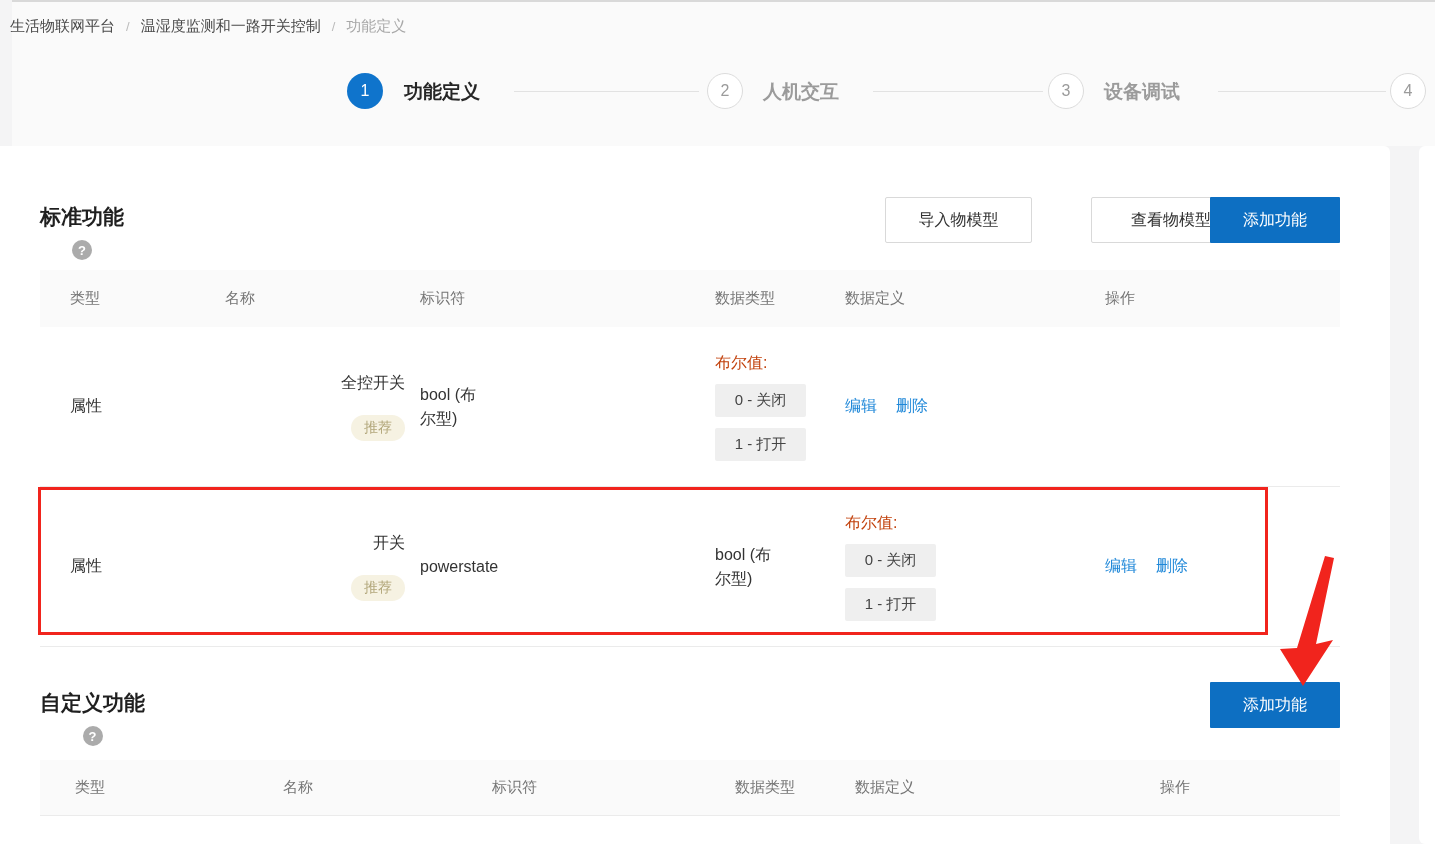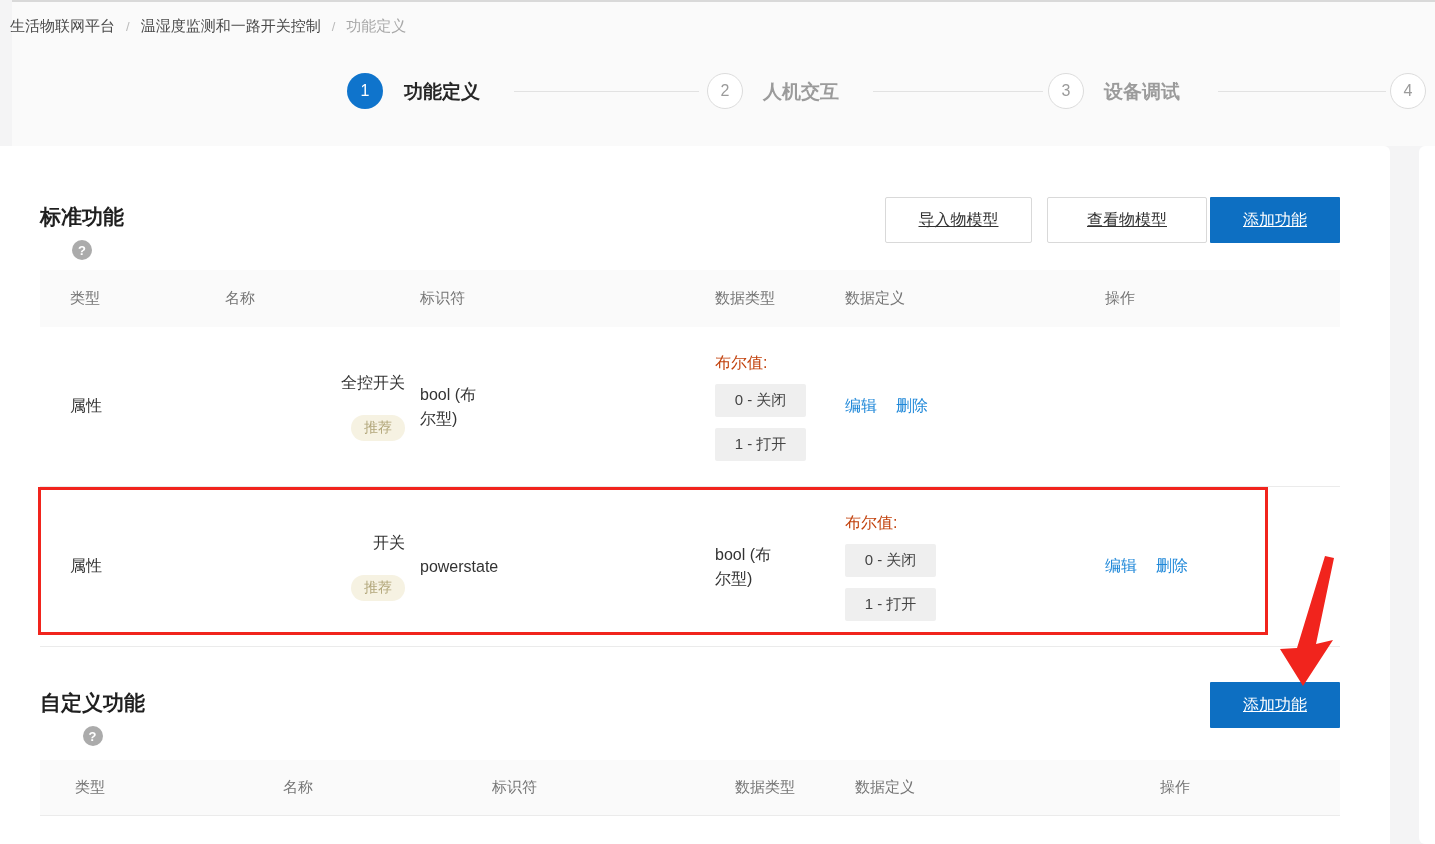--- a/index.html
+++ b/index.html
@@ -27,21 +27,21 @@
 
   
   .main-card { position:absolute; left:0; top:146px; width:1390px; height:698px; background:#fff; border-top-right-radius:6px; }
   .right-card { position:absolute; left:1419px; top:146px; width:16px; height:698px; background:#fff; border-top-left-radius:6px; border-bottom-left-radius:6px; }
 
   
   .section-title { position:absolute; font-size:21px; font-weight:700; color:#1f1f1f; display:flex; align-items:center; gap:9px; white-space:nowrap;flex-direction:column; }
   .help-icon { width:20px; height:20px; border-radius:50%; background:#ababab; color:#fff; font-size:13px; font-weight:700; display:inline-flex; align-items:center; justify-content:center; cursor:pointer; }
 
   
-  .btn { position:absolute; height:46px; display:flex; align-items:center; justify-content:center; font-size:16px; cursor:pointer; white-space:nowrap;text-decoration:underline; }
+  .btn { position:absolute; height:46px; display:flex; align-items:center; justify-content:center; font-size:16px; cursor:pointer; white-space:nowrap; }
   .btn-plain { background:#fff; border:1px solid #d9d9d9; color:#333; border-radius:2px; }
   .btn-primary { background:#0d6fc2; border:none; color:#fff; border-radius:1px; }
 
   
   .table { position:absolute; left:40px; width:1300px; }
   .t-head { display:grid; align-items:center; height:57px; background:#fafafa; color:#757575; font-size:15px; }
   .t-head-1, .t-row { grid-template-columns:170px 195px 295px 130px 260px 1fr; }
   .t-head-2 { grid-template-columns:208px 209px 243px 120px 305px 1fr; }
   .t-head-1 .cell:first-child, .t-row .cell:first-child { padding-left:30px; }
   .t-head-1 .cell, .t-row .cell { padding-left:15px; }
@@ -103,21 +103,21 @@
   </div>
 
   <div class="main-card">
 
     <div class="section-title" style="left:40px; top:57px">
       <span>标准功能</span>
       <span class="help-icon">?</span>
     </div>
 
     <div class="btn btn-plain" style="left:885px; top:51px; width:147px">导入物模型</div>
-    <div class="btn btn-plain" style="left:1047px; top:51px; width:160px">查看物模型</div>
+    <div class="btn btn-plain" style="left:1091px; top:51px; width:160px">查看物模型</div>
     <div class="btn btn-primary" style="left:1210px; top:51px; width:130px">添加功能</div>
 
     <div class="table" style="top:124px">
       <div class="t-head t-head-1">
         <div class="cell">类型</div>
         <div class="cell">名称</div>
         <div class="cell">标识符</div>
         <div class="cell">数据类型</div>
         <div class="cell">数据定义</div>
         <div class="cell">操作</div>

